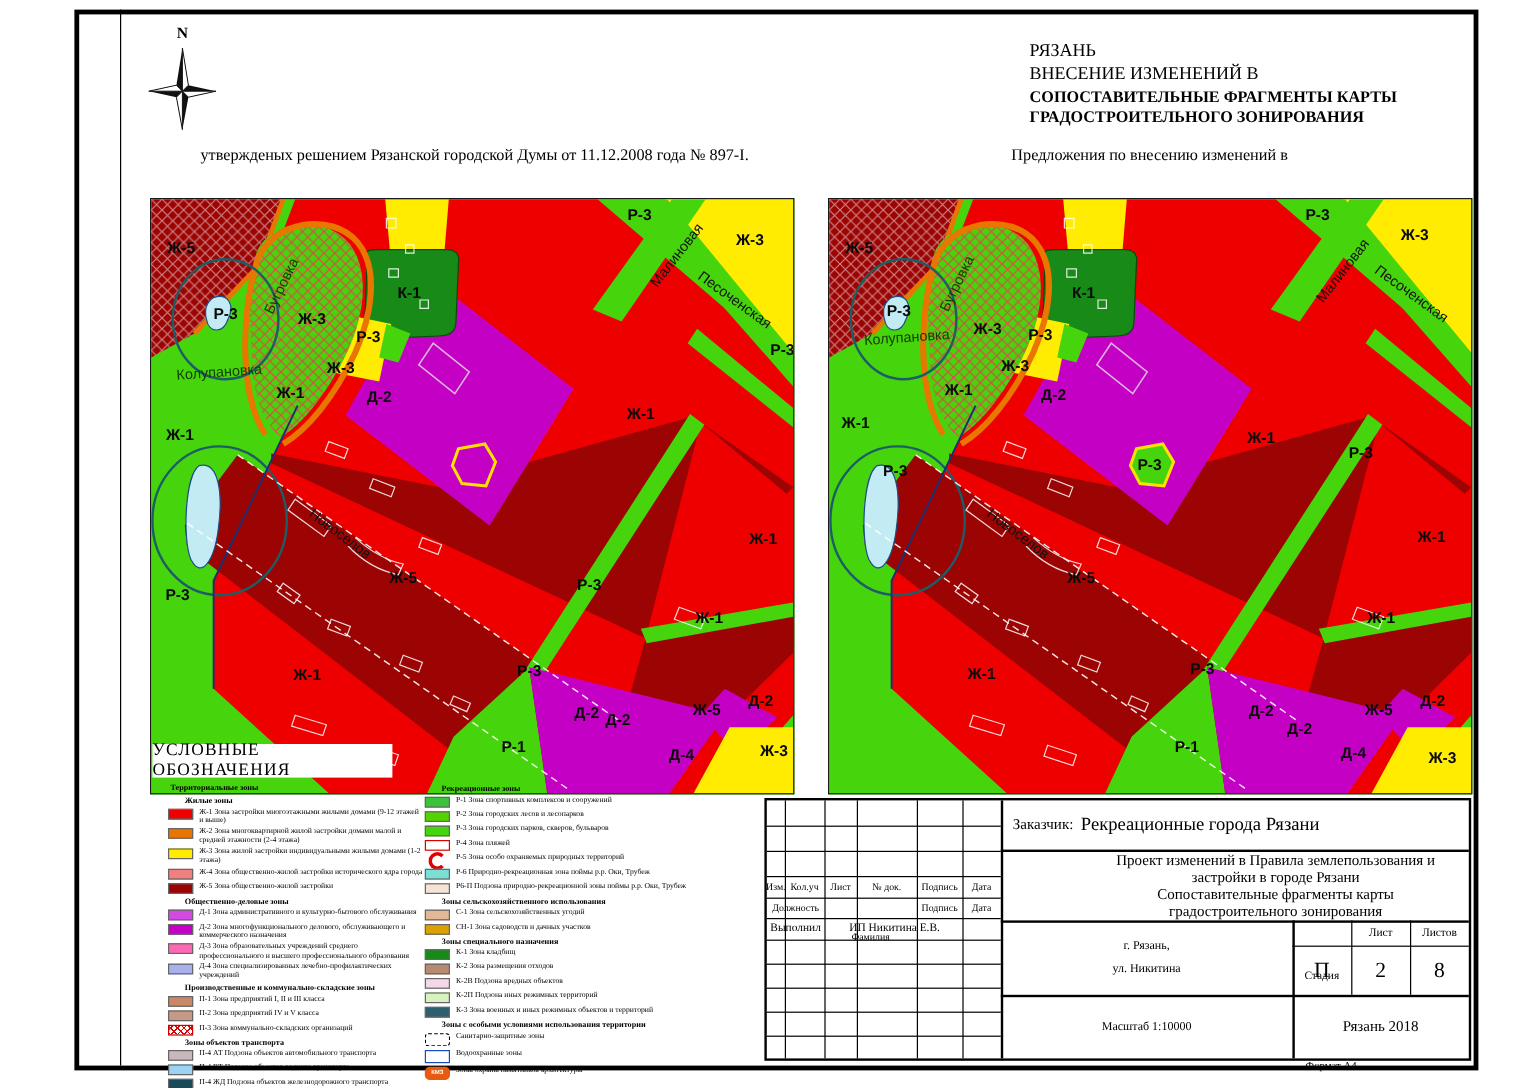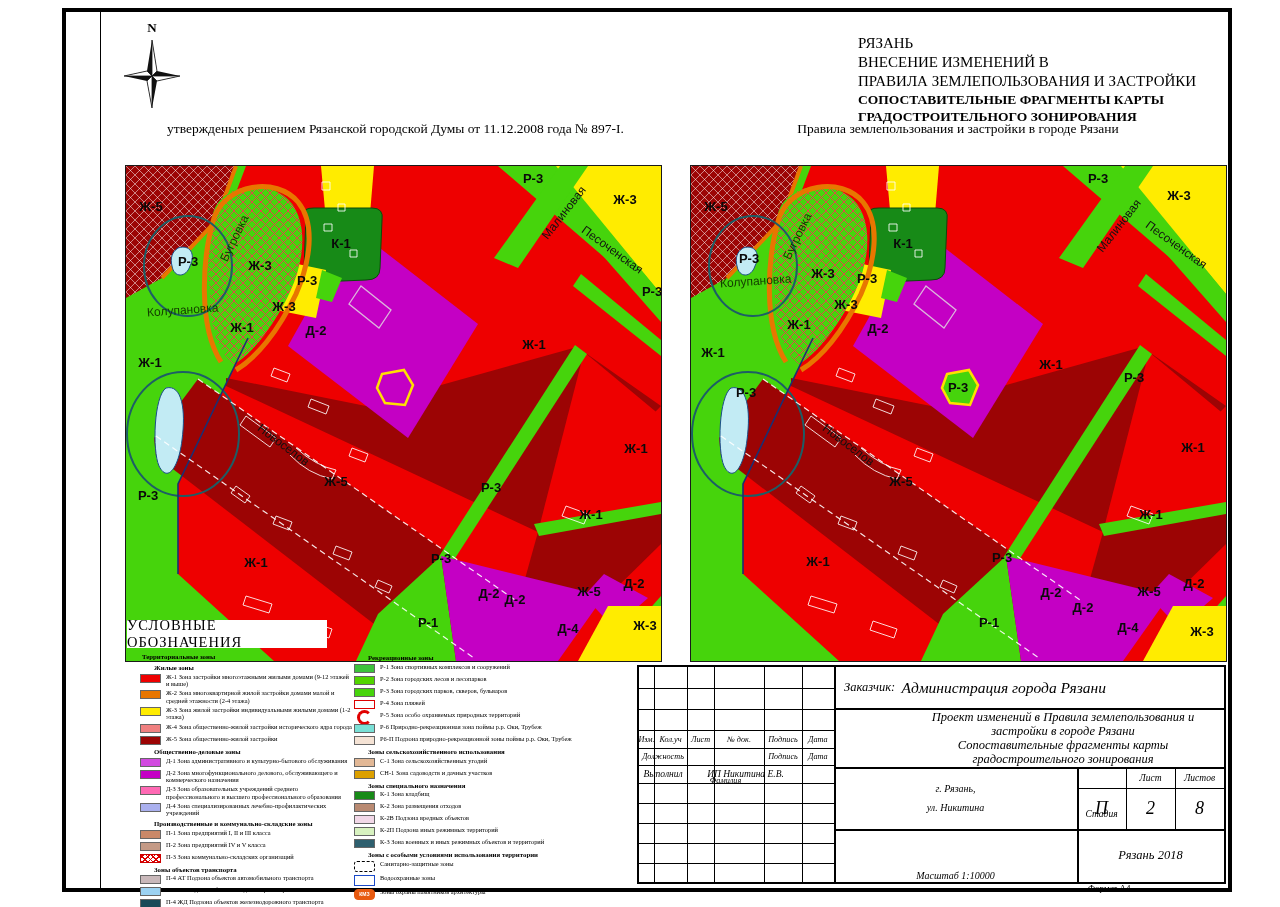--- a/index.html
+++ b/index.html
@@ -38,21 +38,21 @@
   .sw.sw-hatch{background-image:repeating-linear-gradient(45deg,#d00 0 1px,transparent 1px 4px),repeating-linear-gradient(-45deg,#d00 0 1px,transparent 1px 4px);border-color:#c00;}
   .sw.sw-dash{border:1.6px dashed #000;border-radius:3px;height:11px;}
   .sw.sw-blue{border:1.8px solid #1a49c8;height:11px;}
   .sw.sw-badge{background:#e85a10;border-radius:4px;border-color:#e85a10;height:11px;color:#fff;font-size:5px;font-weight:bold;display:flex;align-items:center;justify-content:center;font-family:"Liberation Sans",sans-serif;}
   .sw.sw-cred{background:#fff;border:none;}
   .sw.sw-cred:before{content:"";position:absolute;left:3px;top:-2px;width:9px;height:9px;border:3.5px solid #e00000;border-right-color:transparent;border-radius:50%;}
   .sw.sw-white-red{border:1px solid #d00;}
   
   #stamp{left:637px;top:665px;width:585px;height:215px;border:2.5px solid #000;box-sizing:content-box;background:#fff;}
   #stamp .ln{position:absolute;background:#000;}
-  #stamp .cell{position:absolute;display:flex;align-items:center;justify-content:center;text-align:center;font-style:italic;}
+  #stamp .cell{position:absolute;display:flex;align-items:center;justify-content:center;text-align:center;}
   .fs6{font-size:8.2px;} .fs9{font-size:9.5px;}
   .fs12{font-size:12.5px;} .fs14{font-size:10px;} .fs15{font-size:15.5px;} .fs18{font-size:18px;}
   #format-note{left:1088px;top:883px;font-size:9px;}
   [data-interactable]{cursor:default;}
 </style>
 </head>
 <body data-interactable="false">
 
 <div class="abs" id="frame" data-interactable="false"></div>
 <div class="abs" id="margin-line" data-interactable="false"></div>
@@ -61,30 +61,29 @@
   <div class="n" data-interactable="false">N</div>
   <svg width="72" height="80" viewBox="-36 -40 72 80" data-interactable="false">
     <path d="M0,-36 L5,-5 L28,0 L5,5 L0,32 L-5,5 L-28,0 L-5,-5 Z" fill="#111"></path>
     <path d="M0,-36 L5,-5 L0,0 Z M28,0 L5,5 L0,0 Z M0,32 L-5,5 L0,0 Z M-28,0 L-5,-5 L0,0 Z" fill="#fff" stroke="#111" stroke-width="0.8"></path>
   </svg>
 </div>
 
 <div class="abs" id="title-block" data-interactable="false">
   <div class="t-big" data-interactable="false">РЯЗАНЬ</div>
   <div class="t-big" data-interactable="false">ВНЕСЕНИЕ ИЗМЕНЕНИЙ В</div>
-  <div class="t-big" data-interactable="false">ПРАВИЛА ЗЕМЛЕПОЛЬЗОВАНИЯ И ЗАСТРОЙКИ</div>
   <div class="t-small" data-interactable="false">СОПОСТАВИТЕЛЬНЫЕ ФРАГМЕНТЫ КАРТЫ</div>
   <div class="t-small" data-interactable="false">ГРАДОСТРОИТЕЛЬНОГО ЗОНИРОВАНИЯ</div>
 </div>
 
 <div class="abs map-caption" id="cap-left" data-interactable="false">
   <div data-interactable="false">утвержденых решением Рязанской городской Думы от 11.12.2008 года № 897-I.</div>
 </div>
 <div class="abs map-caption" id="cap-right" data-interactable="false">
-  <div data-interactable="false">Правила землепользования и застройки в городе Рязани</div>
+  <div data-interactable="false">Предложения по внесению изменений в</div>
 </div>
 
 <div class="abs mapbox" id="map-left" data-interactable="false">
   <svg width="535" height="495" viewBox="0 0 535 495" data-interactable="false">
       <defs>
         <pattern id="hw_left" width="9" height="9" patternUnits="userSpaceOnUse">
           <rect width="9" height="9" fill="#9c0404"></rect>
           <path d="M0,0L9,9M9,0L0,9" stroke="rgba(255,255,255,0.5)" stroke-width="1"></path>
         </pattern>
         <pattern id="hr_left" width="9" height="9" patternUnits="userSpaceOnUse">
@@ -438,35 +437,35 @@
   <div class="cell fs6" style="left:163px;top:63px;width:32px;height:18px;" data-interactable="false">Дата</div>
   <div class="cell fs6" style="left:0;top:81px;width:48px;height:17px;" data-interactable="false">Должность</div>
   <div class="cell fs6" style="left:48px;top:81px;width:77px;height:17px;margin-top:24px;" data-interactable="false">Фамилия</div>
   <div class="cell fs6" style="left:125px;top:81px;width:38px;height:17px;" data-interactable="false">Подпись</div>
   <div class="cell fs6" style="left:163px;top:81px;width:32px;height:17px;" data-interactable="false">Дата</div>
   <div class="cell fs9" style="left:0;top:98px;width:48px;height:18px;" data-interactable="false">Выполнил</div>
   <div class="cell fs9" style="left:44px;top:98px;width:125px;height:18px;" data-interactable="false">ИП Никитина Е.В.</div>
 
   <div class="cell fs12" style="left:205px;top:0;width:380px;height:41px;justify-content:flex-start;" data-interactable="false">
     <span data-interactable="false">Заказчик:</span>&nbsp;&nbsp;
-    <span class="fs15" data-interactable="false">Администрация города Рязани</span>
+    <span class="fs15" data-interactable="false">Рекреационные города Рязани</span>
   </div>
   <div class="cell" style="left:195px;top:41px;width:458px;height:59px;flex-direction:column;line-height:14px;" data-interactable="false">
     <div class="fs12" data-interactable="false">Проект изменений в Правила землепользования и</div>
     <div class="fs12" data-interactable="false">застройки в городе Рязани</div>
     <div class="fs12" data-interactable="false">Сопоставительные фрагменты карты</div>
     <div class="fs12" data-interactable="false">градостроительного зонирования</div>
   </div>
   <div class="cell fs14" style="left:195px;top:100px;width:243px;height:62px;flex-direction:column;line-height:19px;" data-interactable="false">
     <div data-interactable="false">г. Рязань,</div>
     <div data-interactable="false">ул. Никитина</div>
   </div>
   <div class="cell fs9" style="left:438px;top:100px;width:49px;height:21px;margin-top:36px;" data-interactable="false">Стадия</div>
   <div class="cell fs9" style="left:487px;top:100px;width:49px;height:21px;" data-interactable="false">Лист</div>
   <div class="cell fs9" style="left:536px;top:100px;width:49px;height:21px;" data-interactable="false">Листов</div>
   <div class="cell fs18" style="left:438px;top:121px;width:49px;height:41px;" data-interactable="false">П</div>
   <div class="cell fs18" style="left:487px;top:121px;width:49px;height:41px;" data-interactable="false">2</div>
   <div class="cell fs18" style="left:536px;top:121px;width:49px;height:41px;" data-interactable="false">8</div>
-  <div class="cell fs14" style="left:195px;top:162px;width:243px;height:53px;margin-top:20px;" data-interactable="false">Масштаб 1:10000</div>
+  <div class="cell fs14" style="left:195px;top:162px;width:243px;height:53px;" data-interactable="false">Масштаб 1:10000</div>
   <div class="cell fs12" style="left:438px;top:162px;width:147px;height:53px;" data-interactable="false">Рязань 2018</div>
 </div>
 
 <div class="abs" id="format-note" data-interactable="false">Формат А4</div>
 
 </body></html>

